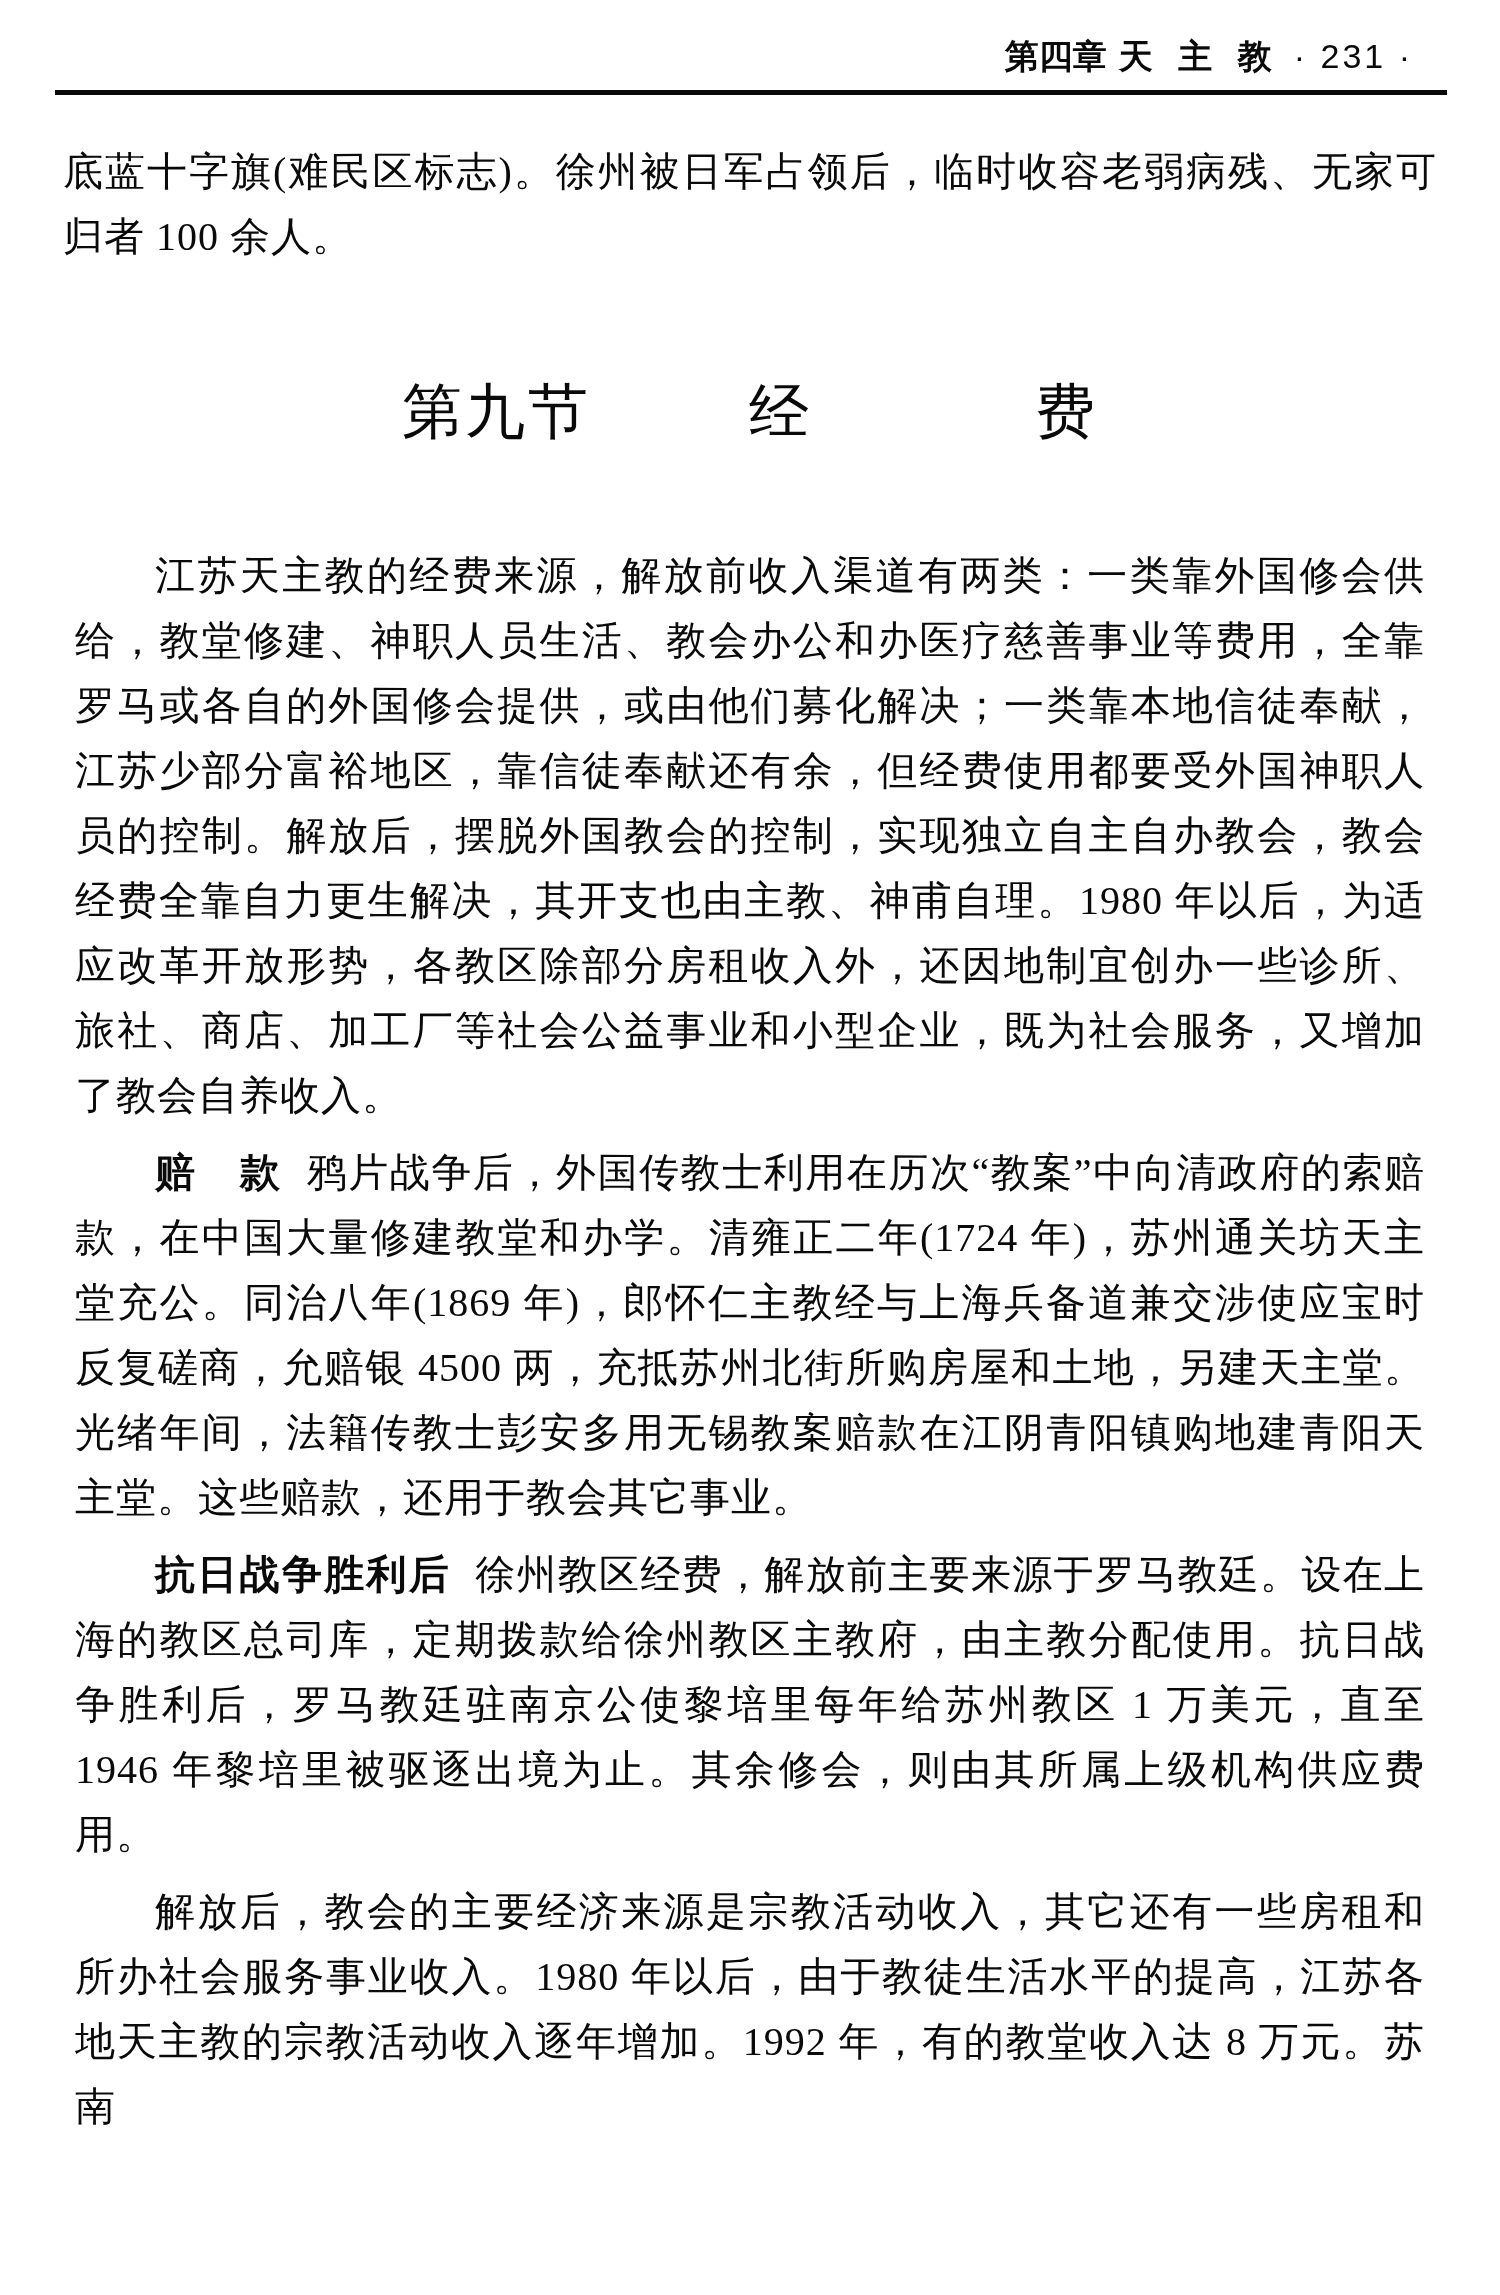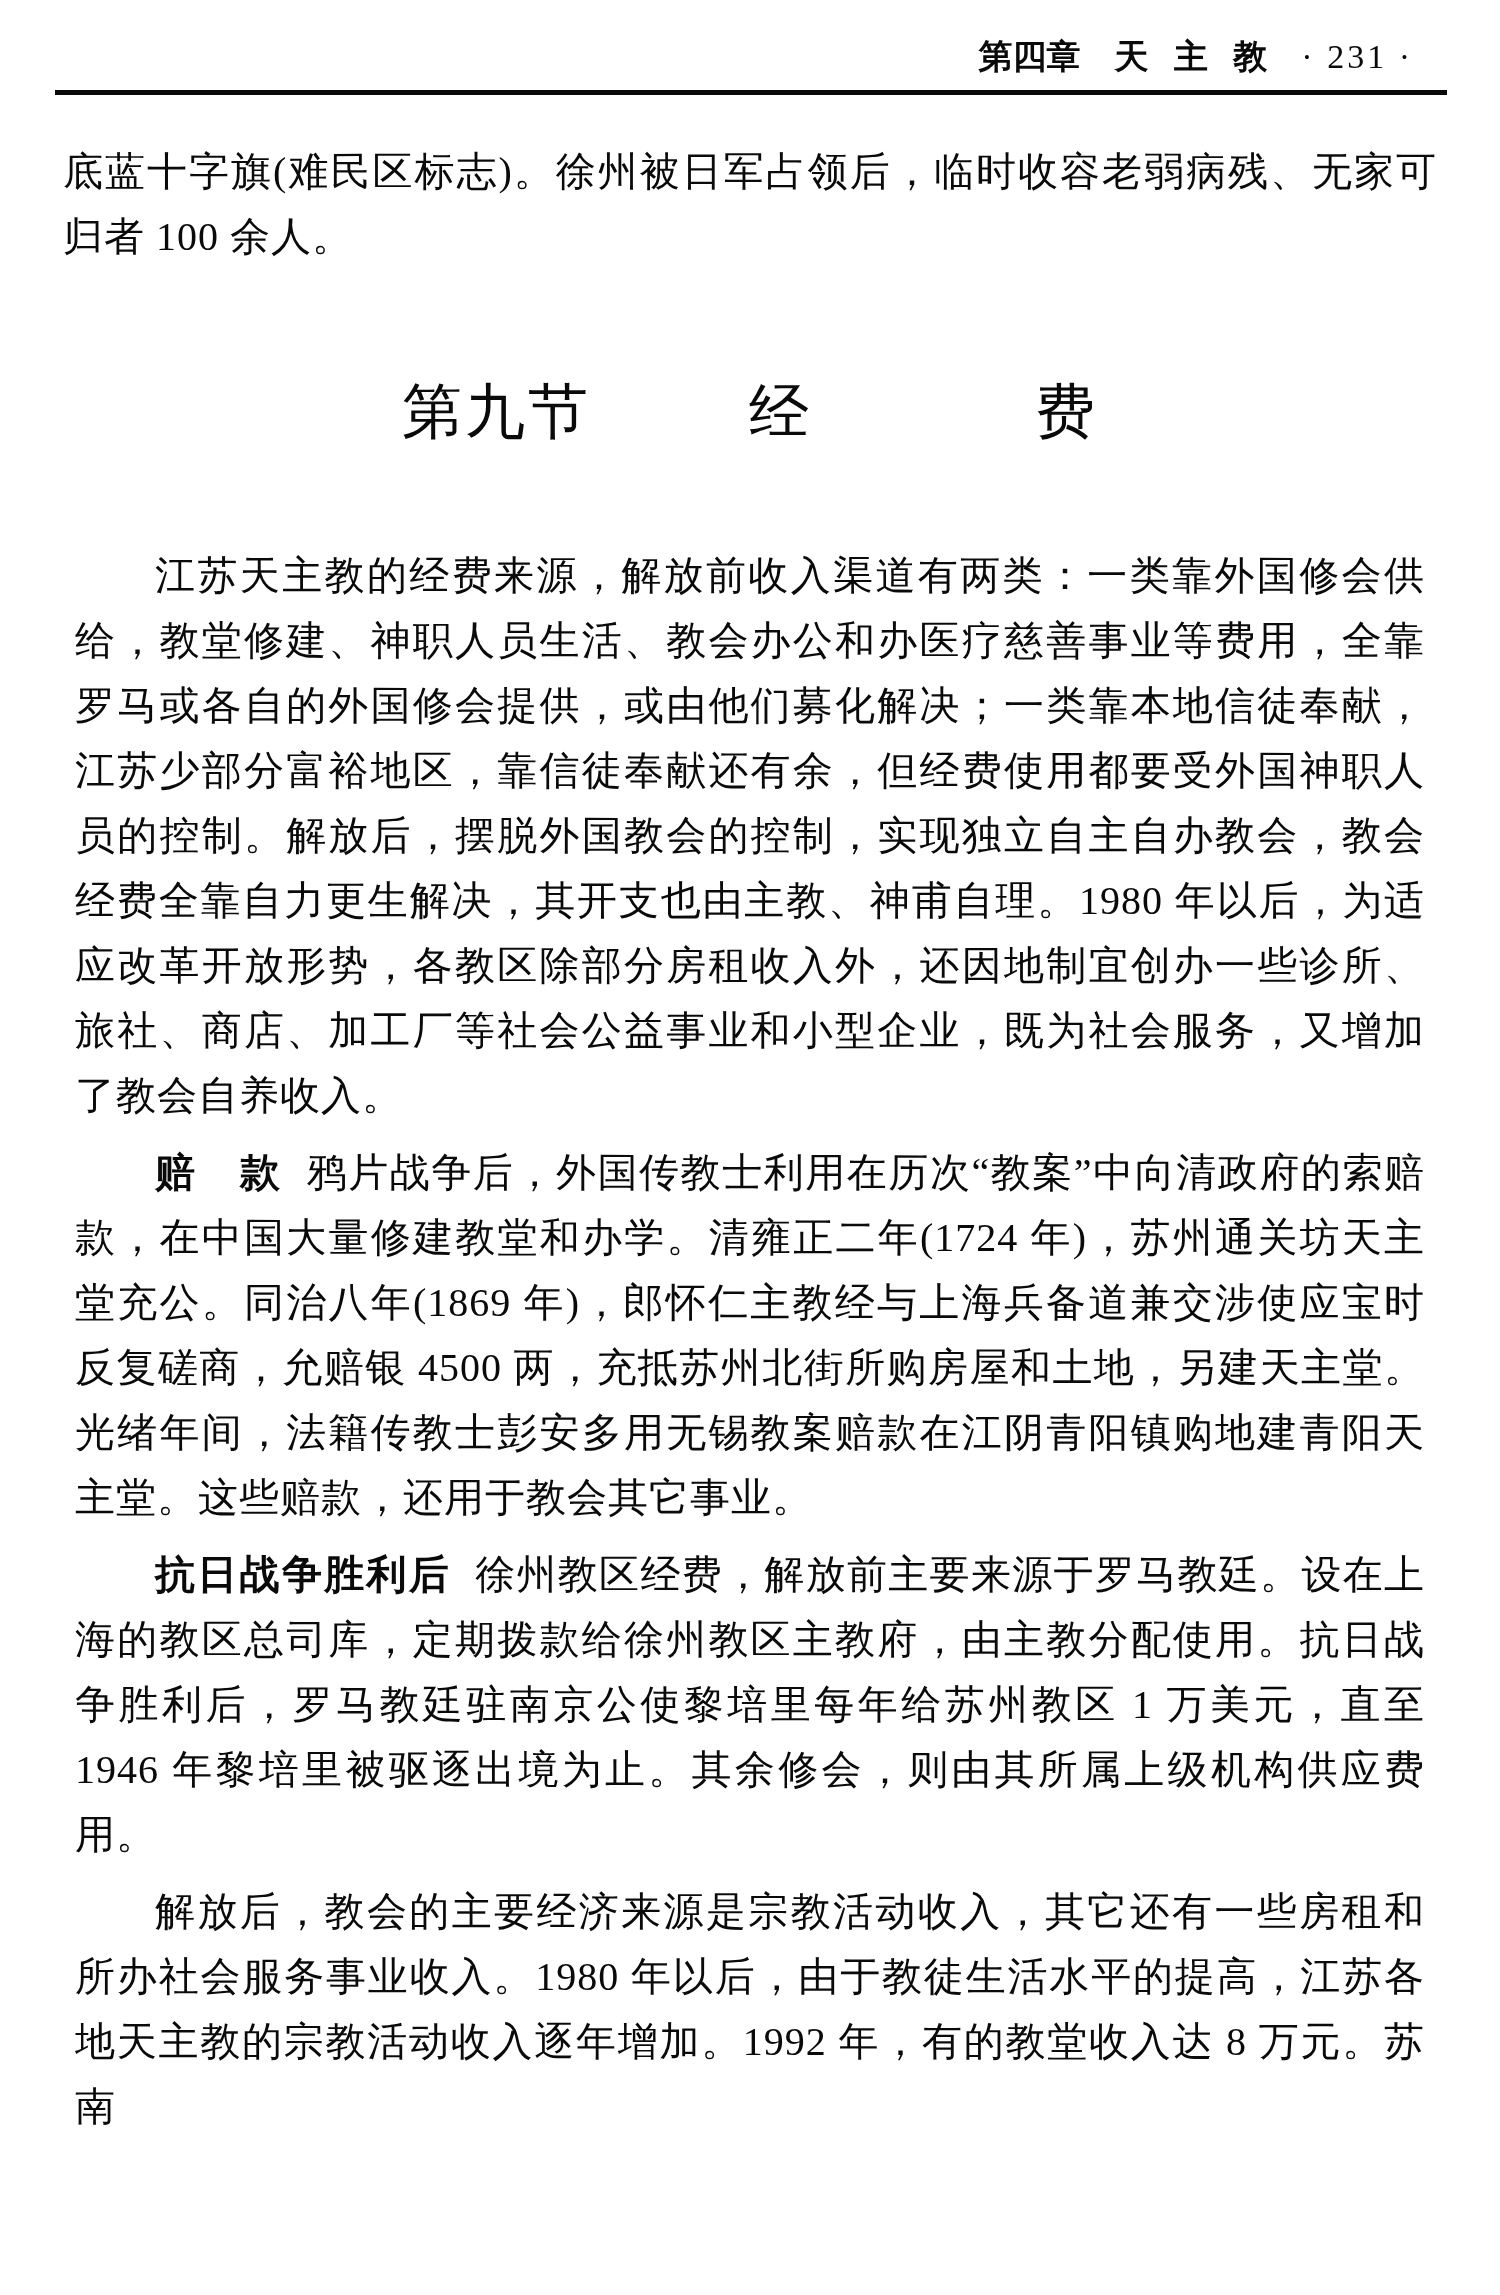--- a/index.html
+++ b/index.html
@@ -20,25 +20,25 @@
     padding-right:24px;
     padding-top:14px;
   }
   .running-head .chapter,
   .running-head .book-title{
     font-family:"Liberation Sans","DejaVu Sans",sans-serif;
     font-weight:700;
     font-size:34px;
     line-height:40px;
   }
-  .running-head .book-title{margin-left:34px;letter-spacing:8px;}
+  .running-head .book-title{margin-left:12px;letter-spacing:8px;}
   .running-head .pageno{
-    font-family:Liberation Serif, serif;
+    font-family:Liberation Sans, sans-serif;
     font-size:34px;
-    margin-left:26px;
+    margin-left:14px;
     letter-spacing:3px;
   }
   .head-rule{
     height:5px;
     background:#0a0a0a;
     margin:14px -10px 0 -8px;
   }
   
   .text-block{
     font-size:40px;

